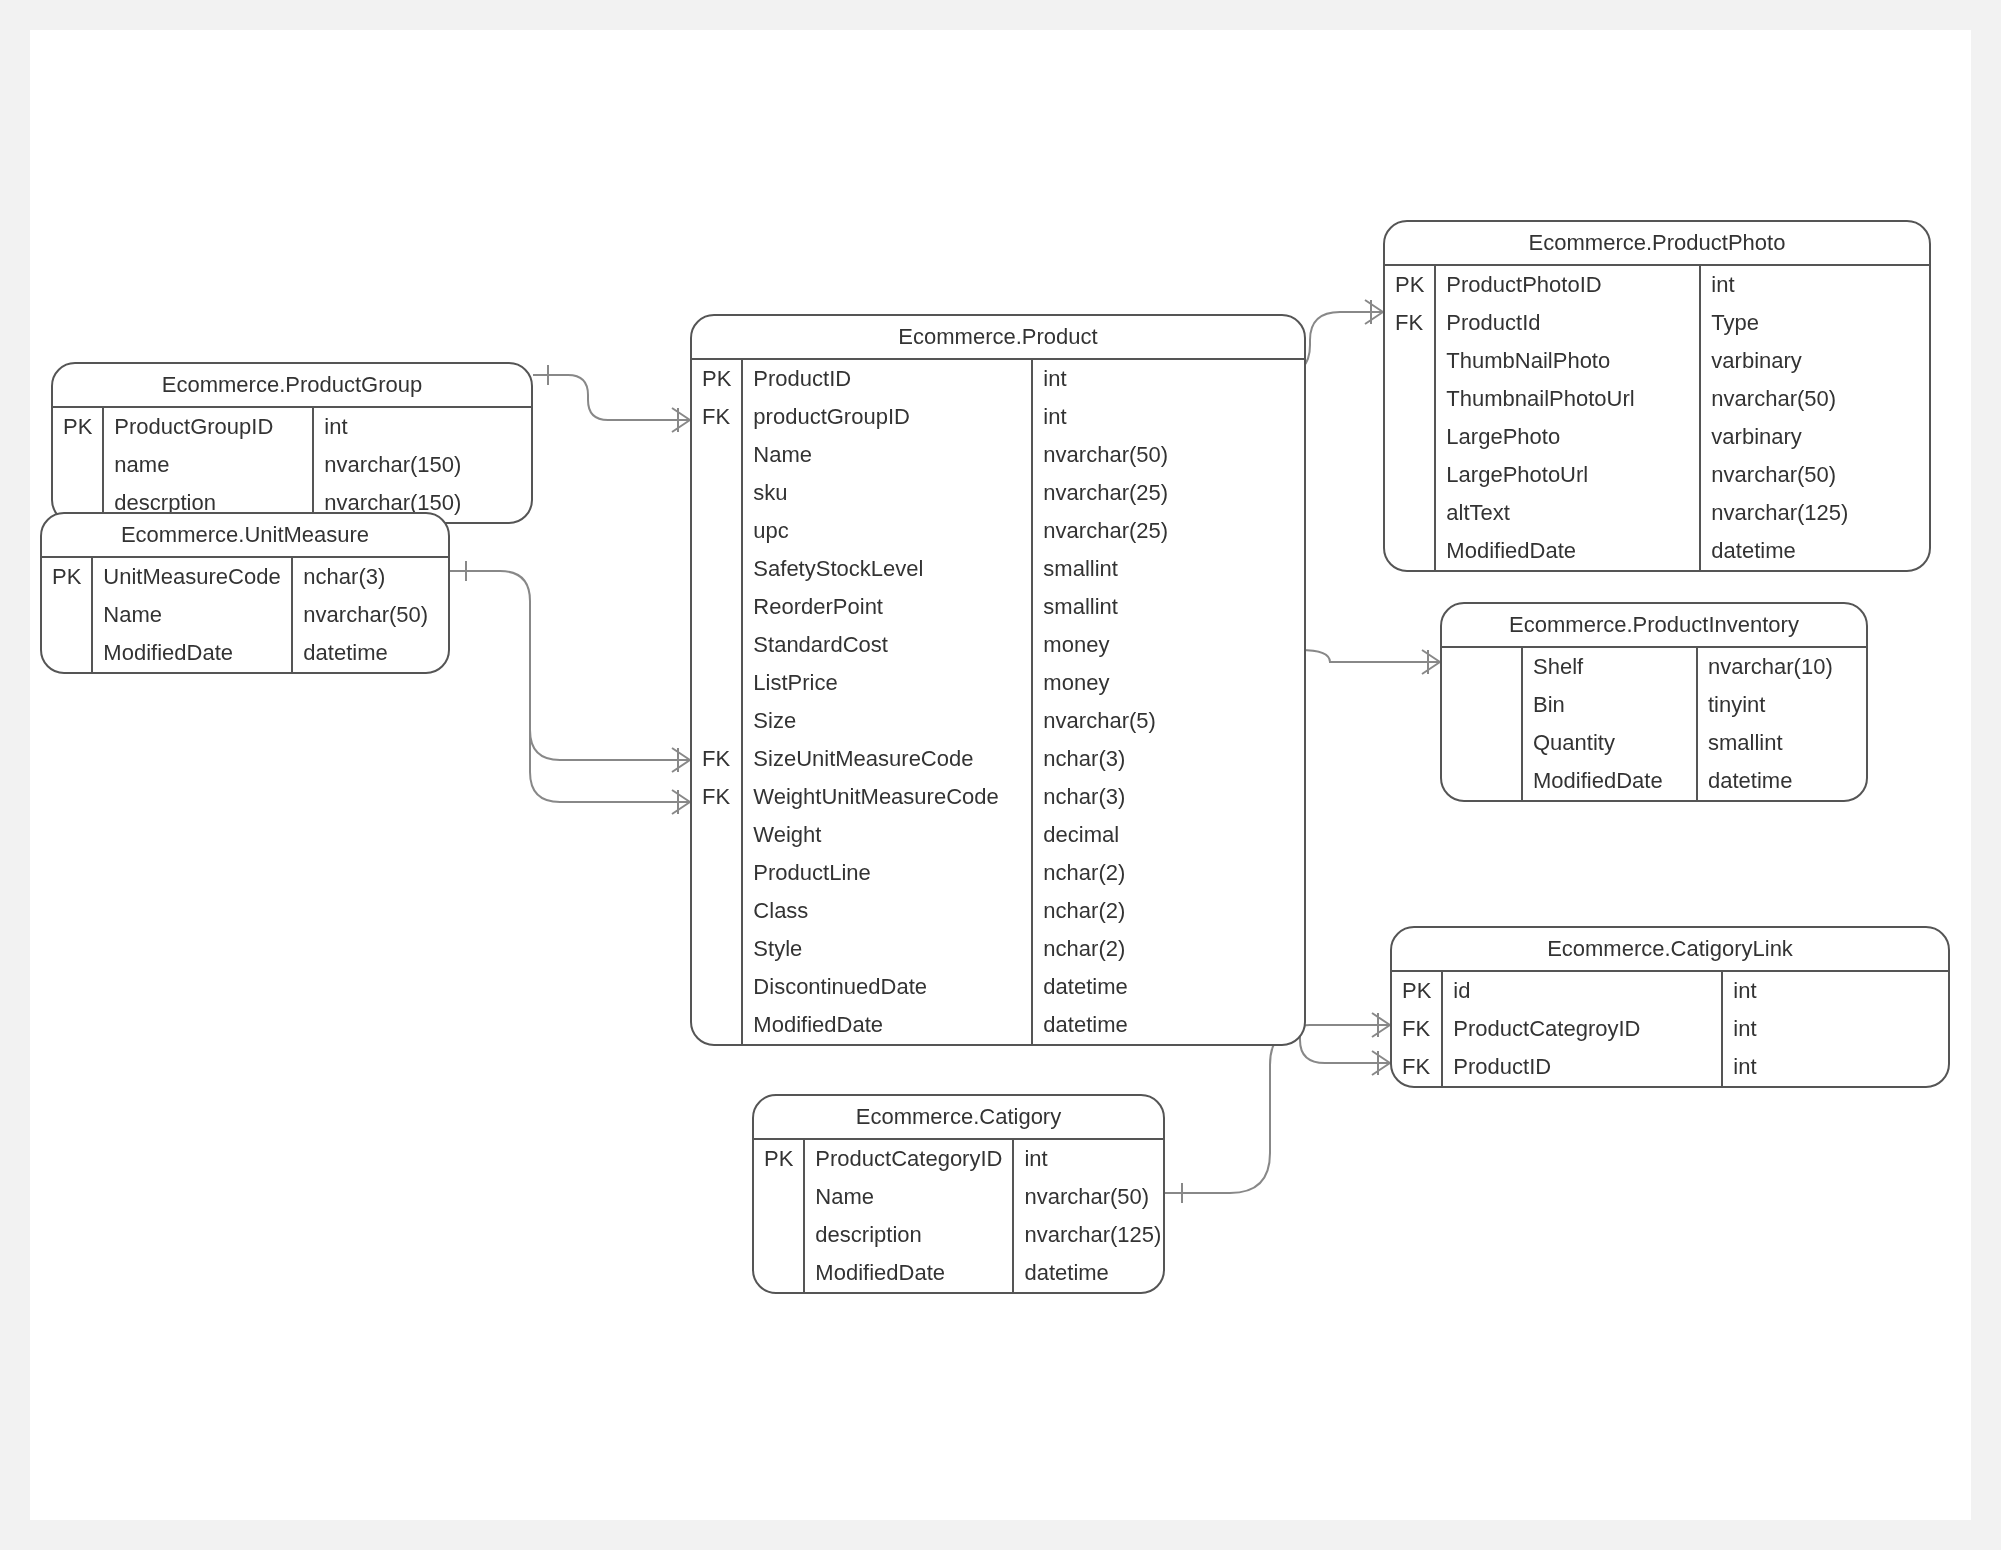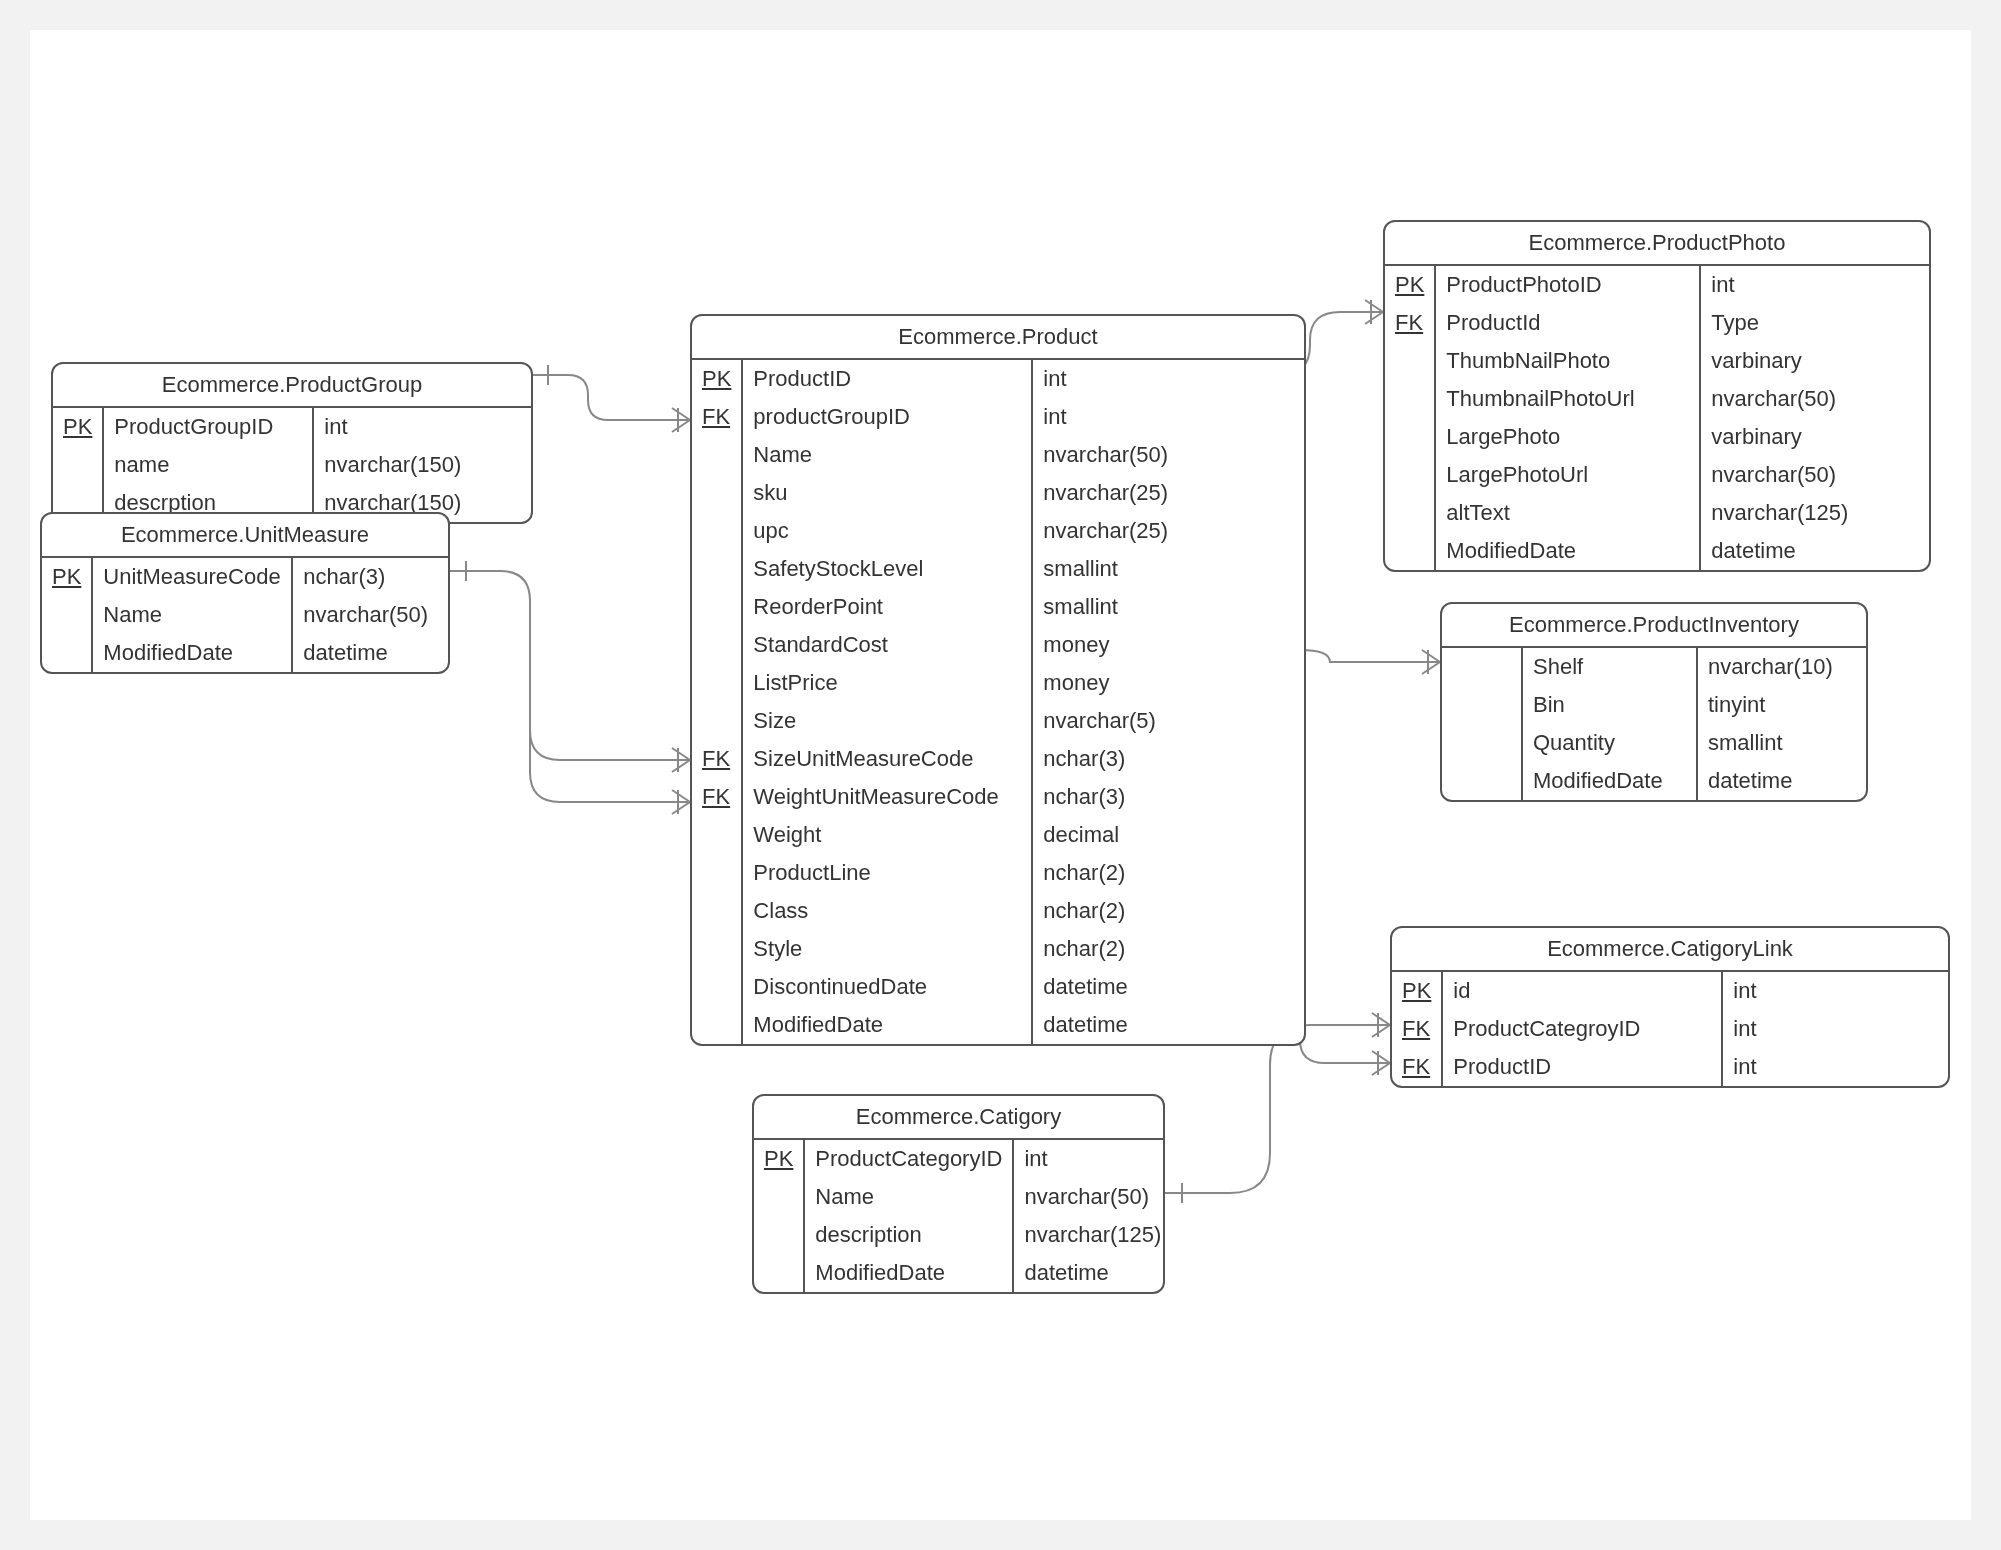--- a/index.html
+++ b/index.html
@@ -23,21 +23,21 @@
   svg.connectors{
     position:absolute;
     left:0;top:0;
     width:1941px;height:1490px;
     pointer-events:none;
   }
   .entity{
     position:absolute;
     background:#ffffff;
     border:2px solid #555;
-    border-radius:12px;
+    border-radius:24px;
     overflow:hidden;
     box-sizing:border-box;
   }
   .entity .title{
     text-align:center;
     padding:8px 4px;
     border-bottom:2px solid #555;
     white-space:nowrap;
   }
   .entity table{
@@ -45,21 +45,20 @@
     border-collapse:collapse;
   }
   .entity td{
     border-left:2px solid #555;
     padding:6px 10px;
     vertical-align:middle;
     white-space:nowrap;
   }
   .entity td:first-child{
     border-left:none;
-    text-decoration:underline;
   }
   .entity tr:not(:last-child) td{
     
   }
   .col-key{ width:46px; text-align:left;}
 </style>
 </head>
 <body>
 
 <div class="canvas">

